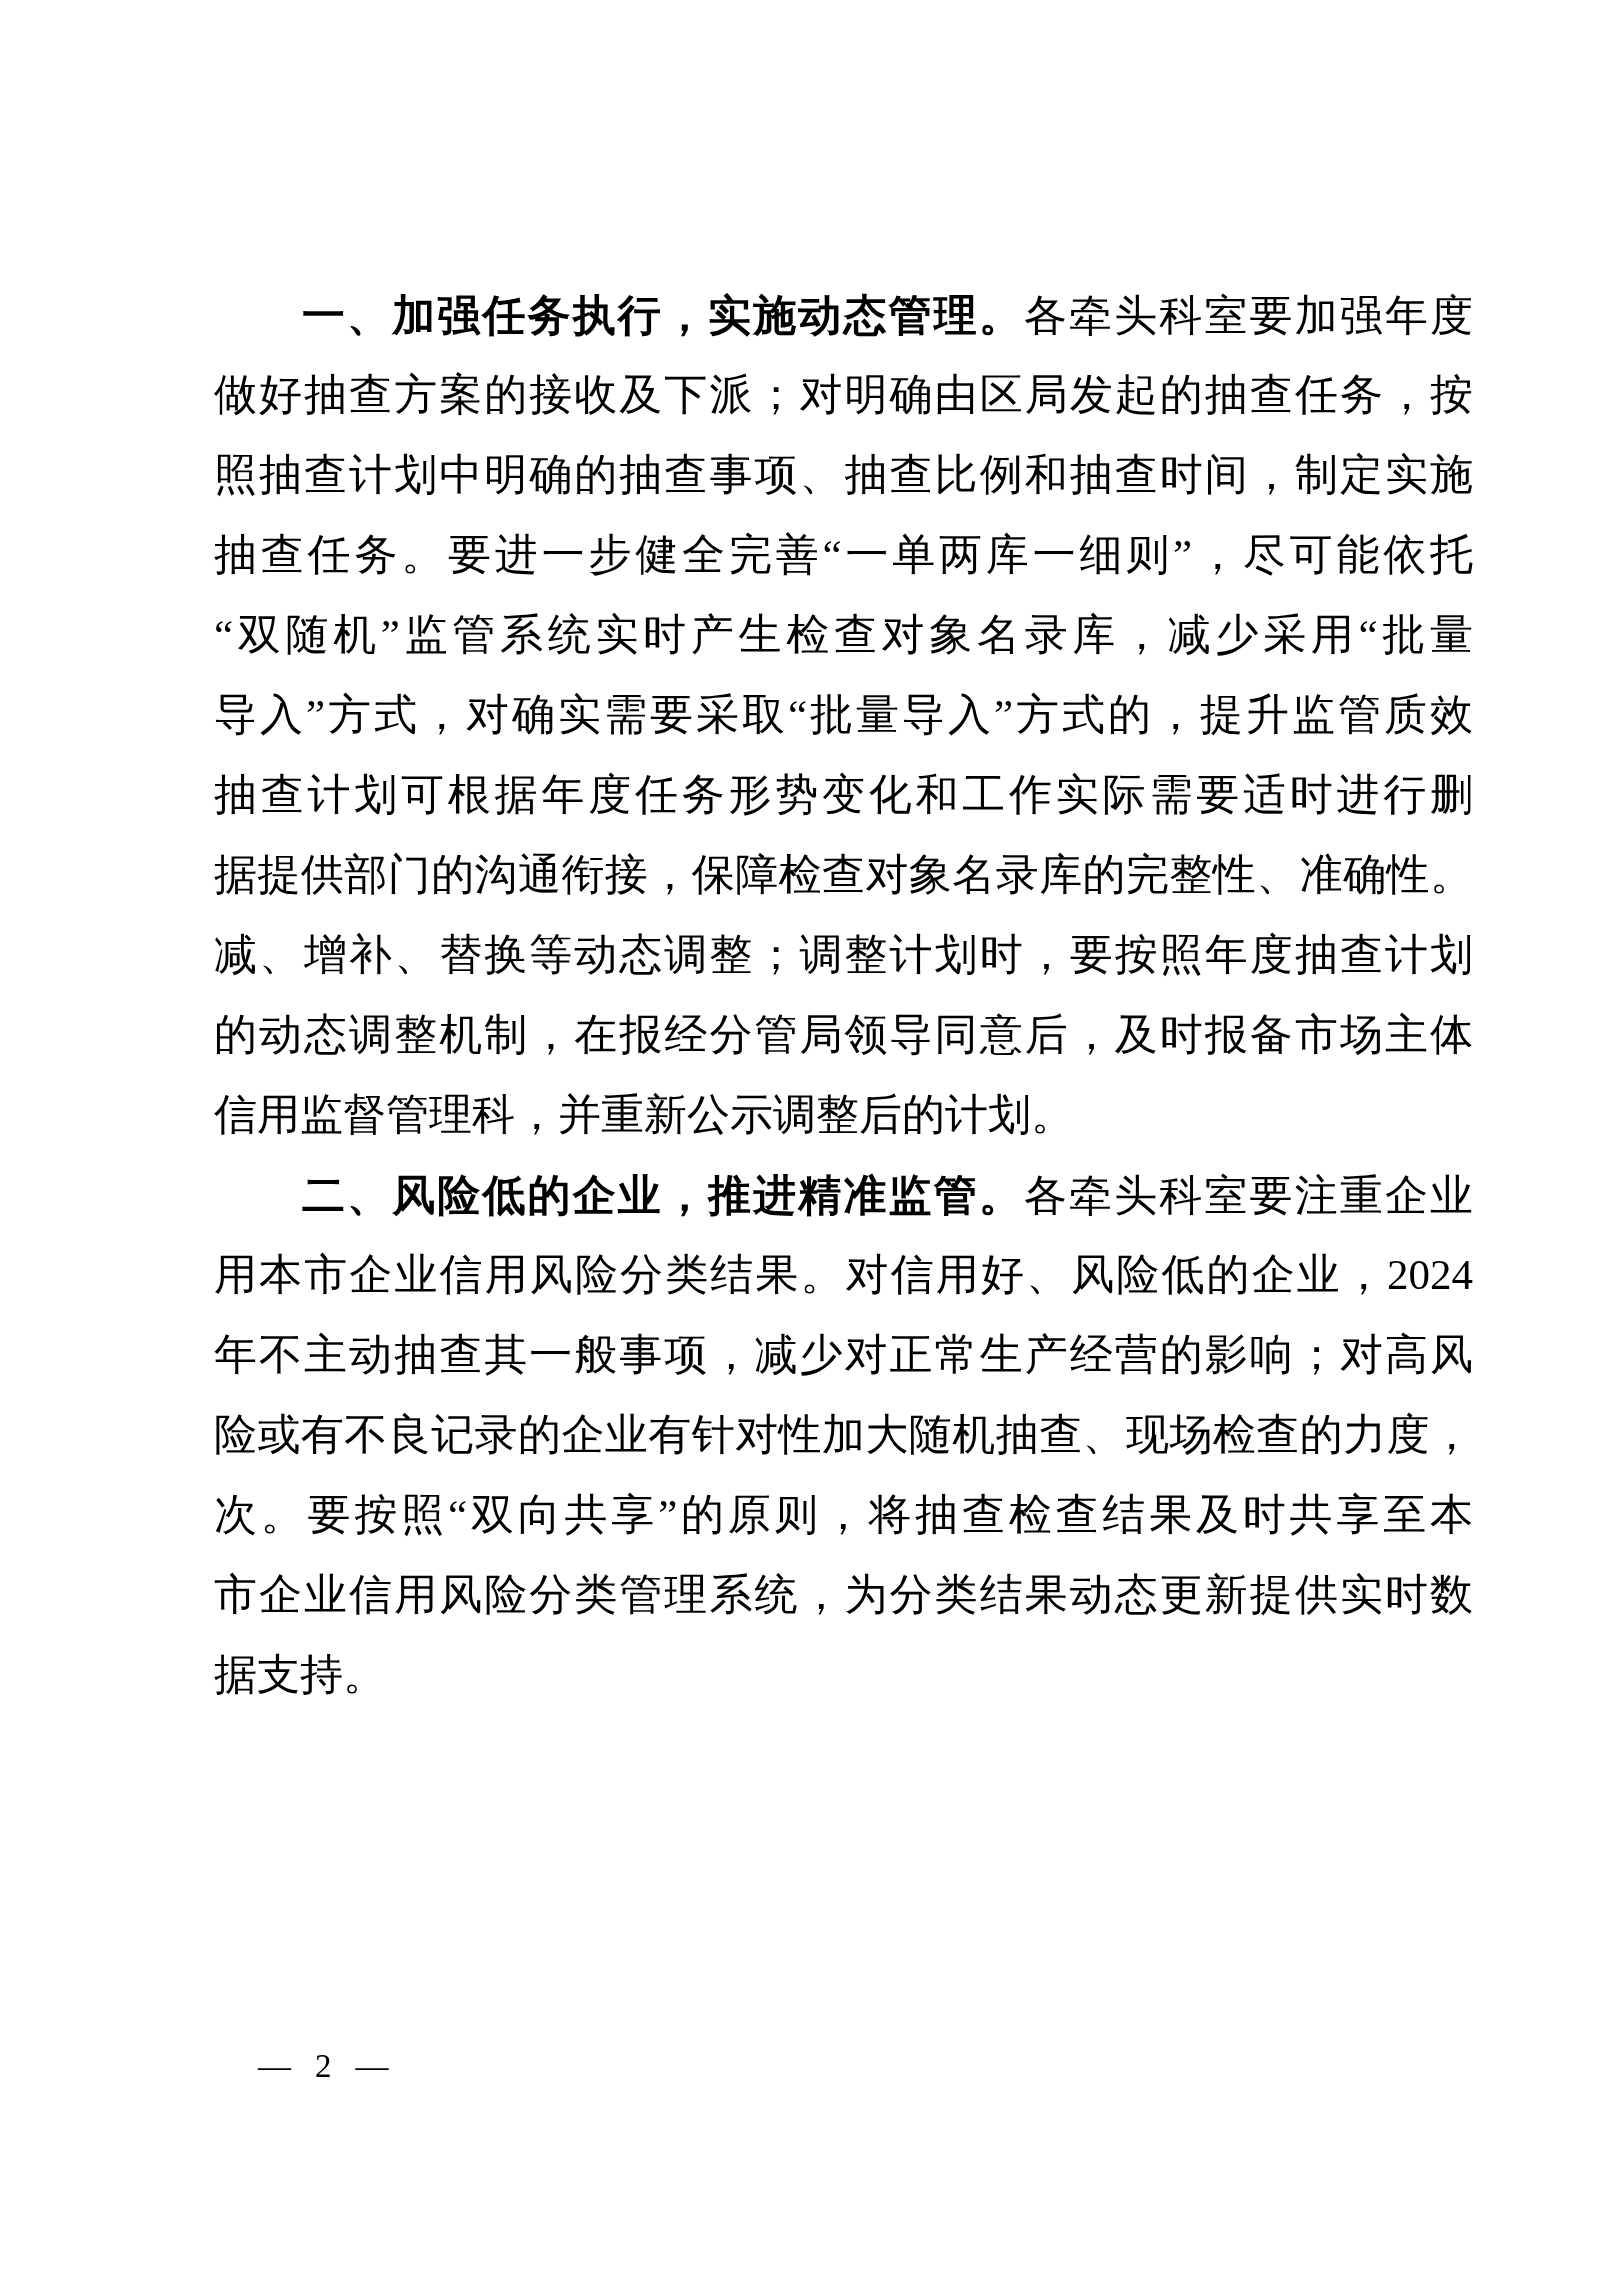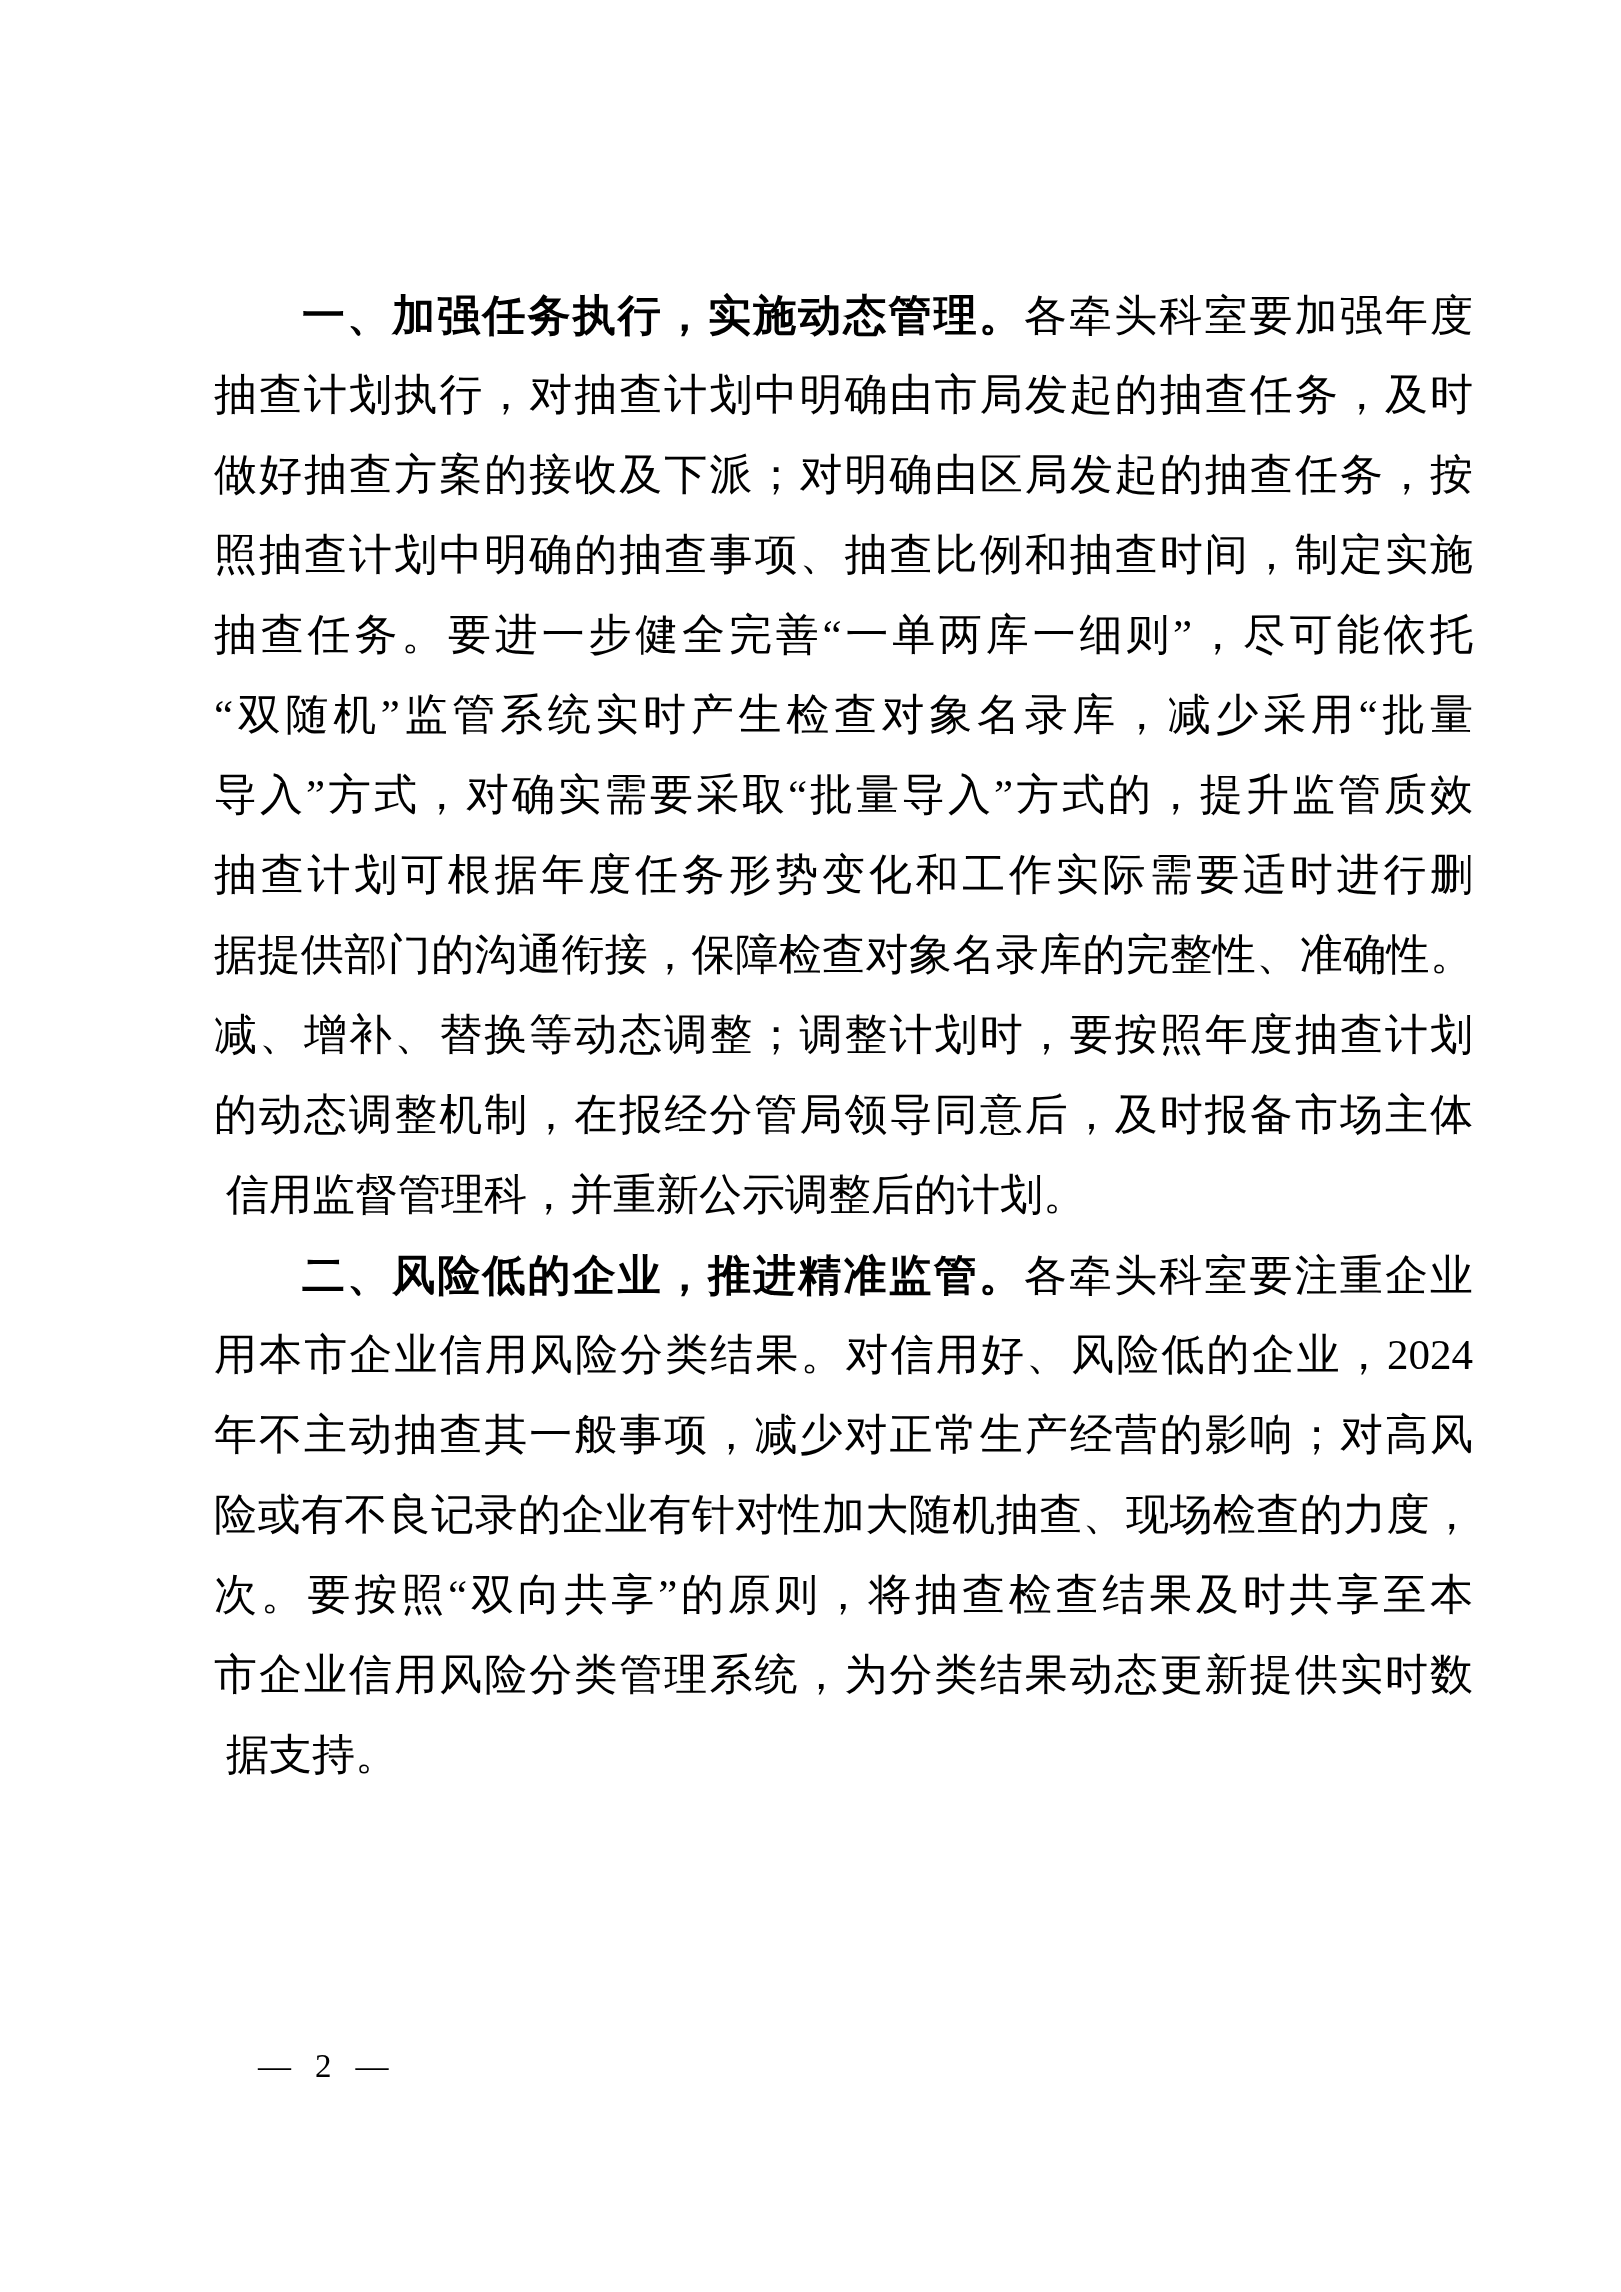--- a/index.html
+++ b/index.html
@@ -29,21 +29,20 @@
     text-align: justify;
     text-align-last: justify;
     white-space: normal;
     overflow: hidden;
   }
   .line.indent {
     text-indent: 88px;
   }
   .line.last {
     text-align-last: left;
-    margin-left: 12px;
   }
   .heading {
     font-family: "Liberation Sans", "DejaVu Sans", sans-serif;
     font-weight: 700;
   }
   .page-footer {
     position: absolute;
     left: 258px;
     top: 2047px;
     font-size: 33px;
@@ -51,21 +50,20 @@
     word-spacing: 15.7px;
     color: #000000;
   }
 </style>
 </head>
 <body>
 
 <div class="page">
   <div class="doc-body">
       <div class="line indent"><span class="heading">一、加强任务执行，实施动态管理。</span><span>各牵头科室要加强年度</span></div>
-      <div class="line"><span>抽查计划执行，对抽查计划中明确由市局发起的抽查任务，及时</span></div>
       <div class="line"><span>做好抽查方案的接收及下派；对明确由区局发起的抽查任务，按</span></div>
       <div class="line"><span>照抽查计划中明确的抽查事项、抽查比例和抽查时间，制定实施</span></div>
       <div class="line"><span>抽查任务。要进一步健全完善“一单两库一细则”，尽可能依托</span></div>
       <div class="line"><span>“双随机”监管系统实时产生检查对象名录库，减少采用“批量</span></div>
       <div class="line"><span>导入”方式，对确实需要采取“批量导入”方式的，提升监管质效</span></div>
       <div class="line"><span>抽查计划可根据年度任务形势变化和工作实际需要适时进行删</span></div>
       <div class="line"><span>据提供部门的沟通衔接，保障检查对象名录库的完整性、准确性。</span></div>
       <div class="line"><span>减、增补、替换等动态调整；调整计划时，要按照年度抽查计划</span></div>
       <div class="line"><span>的动态调整机制，在报经分管局领导同意后，及时报备市场主体</span></div>
       <div class="line last"><span>信用监督管理科，并重新公示调整后的计划。</span></div>

